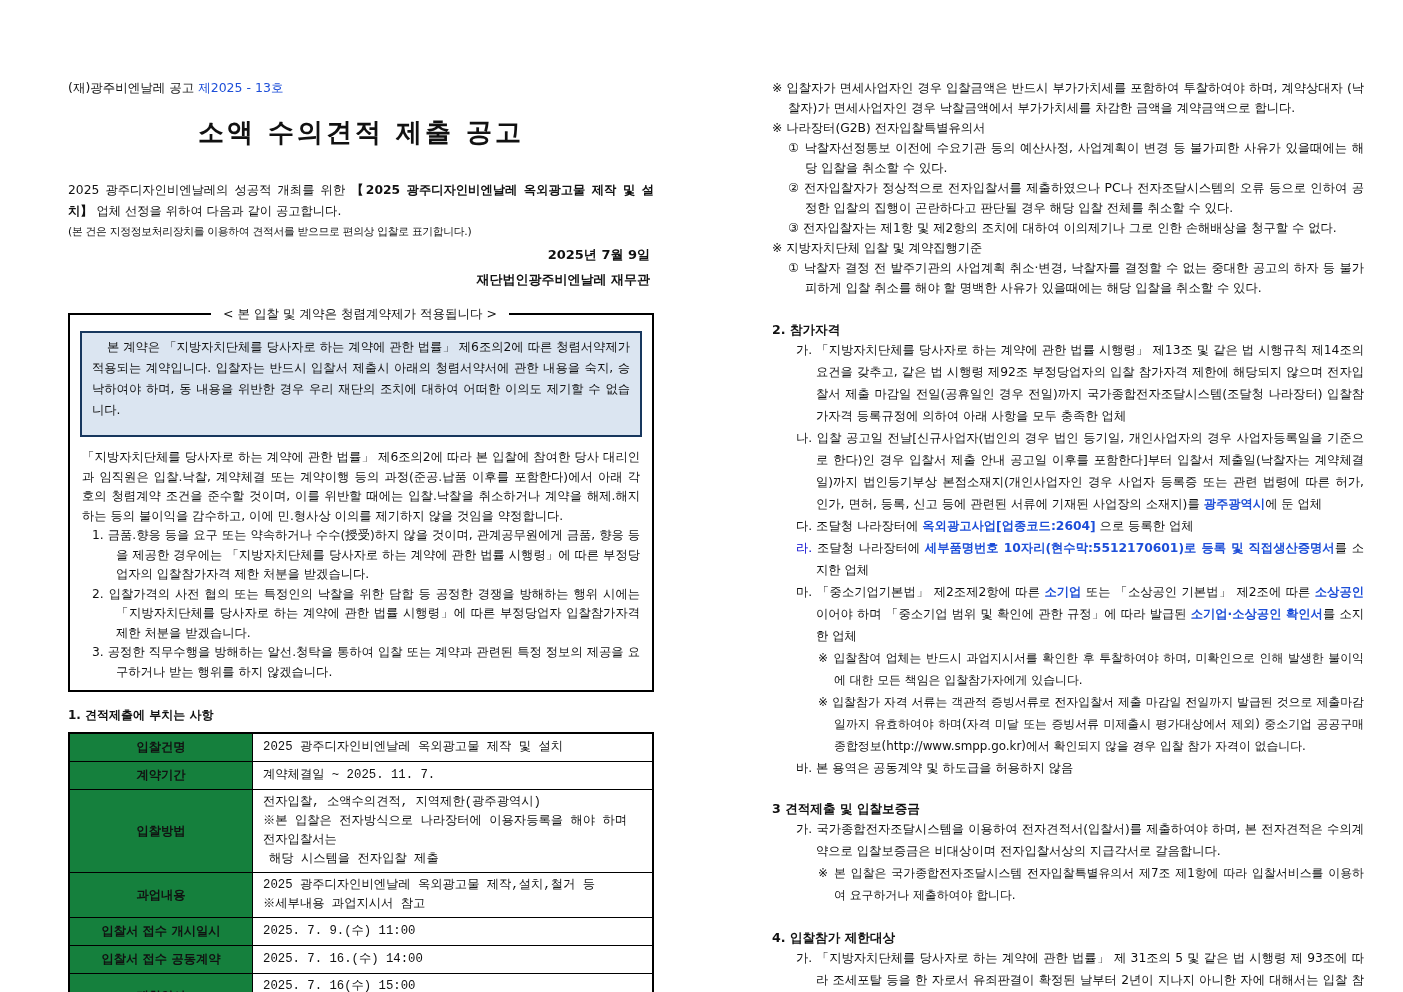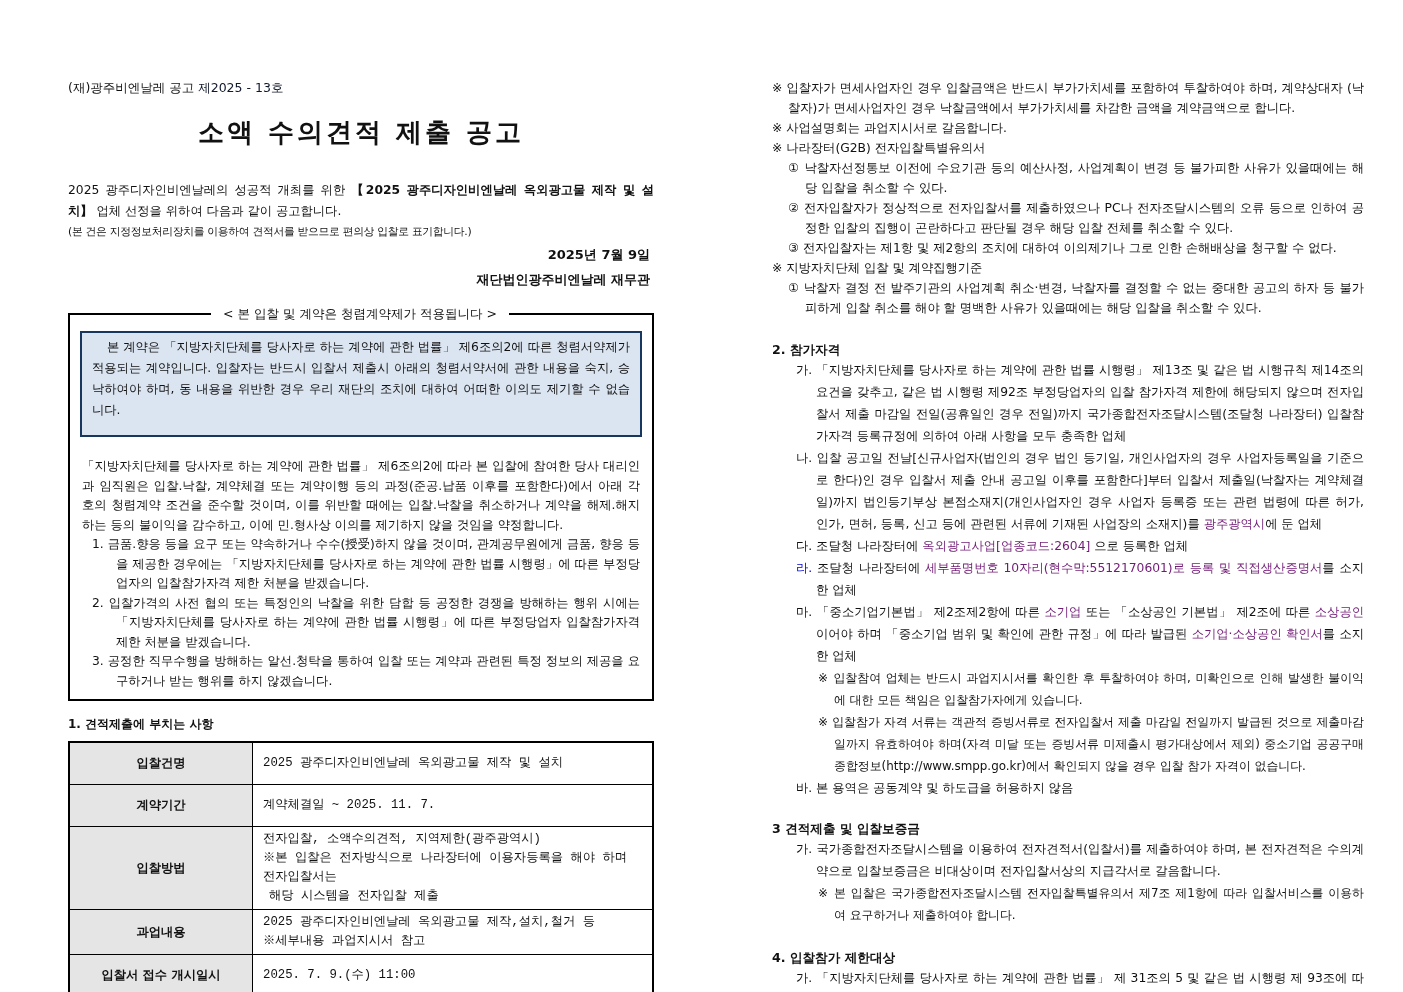--- a/index.html
+++ b/index.html
@@ -7,50 +7,50 @@
     width:1403px;height:992px;background:#ffffff;position:relative;
     font-family:"DejaVu Sans","Liberation Sans",sans-serif;
     color:#111;font-size:12.3px;
     -webkit-font-smoothing:antialiased;
   }
   .col{position:absolute;top:80px;}
   #page1{left:68px;width:586px;}
   #page2{left:772px;width:592px;top:78px;}
 
   .hdr{font-size:12.5px;letter-spacing:0;}
-  .blue{color:#0f172a;}
+  .blue{color:#1d4ed8;}
   .title{margin:18px 0 0 0;text-align:center;font-size:26px;font-weight:bold;letter-spacing:3px;}
   .intro{margin:30px 0 0 0;text-align:justify;line-height:21px;}
   .intro b{font-weight:bold;}
   .small-note{margin:3px 0 0 0;font-size:10.8px;letter-spacing:-0.3px;}
   .rline{margin:7px 4px 0 0;text-align:right;font-weight:bold;font-size:13px;}
 
   .cleanbox{position:relative;margin-top:24px;border:2px solid #000;padding:16px 10px 8px 10px;}
   .legend{position:absolute;top:-9px;left:0;right:2px;text-align:center;font-size:12.5px;}
   .legend span{background:#ffffff;padding:0 12px;}
   .notice{
     background:#dbe5f1;border:2px solid #17375e;padding:4px 10px 14px 10px;
     line-height:21px;text-align:justify;text-indent:15px;
   }
-  .cb-body{margin:20px 2px 0 2px;line-height:19.5px;text-align:justify;}
+  .cb-body{margin:11px 2px 0 2px;line-height:19.5px;text-align:justify;}
   .cb-item{margin:0 2px 0 12px;padding-left:24px;text-indent:-24px;line-height:19.5px;text-align:justify;}
 
   .sec-title{margin-top:15px;font-weight:bold;font-size:12px;}
   table.info{margin-top:8px;border-collapse:collapse;width:586px;border:2px solid #000;}
   table.info th,table.info td{border:1px solid #000;vertical-align:middle;}
-  table.info th{width:170px;background:#e5e5e5;font-weight:bold;text-align:center;font-size:12.3px;padding:12px 6px;}
+  table.info th{width:170px;background:#15803d;font-weight:bold;text-align:center;font-size:12.3px;padding:5px 6px;}
   table.info td{padding:3px 10px;line-height:19px;font-size:12.3px;text-align:left;font-family:Liberation Mono, monospace;}
   table.info td .cont{padding-left:6px;}
 
   .note{line-height:20px;text-align:justify;padding-left:16px;text-indent:-16px;margin:0;}
   .subnote{line-height:20px;text-align:justify;padding-left:33px;text-indent:-17px;margin:0;}
   .sec2-title{font-weight:bold;font-size:12.6px;margin-top:24px;}
   .item{line-height:22px;text-align:justify;padding-left:44px;text-indent:-20px;margin:0;}
   .item-note{line-height:22px;text-align:justify;padding-left:62px;text-indent:-16px;margin:0;font-size:11.9px;}
-  .hl{color:#701a75;font-weight:normal;}
+  .hl{color:#1d4ed8;font-weight:bold;}
   .bluetxt{color:#0000cd;}
   .gap-s3{margin-top:22px;}
   .gap-s4{margin-top:24px;}
 </style>
 </head>
 <body>
 
 <div class="col" id="page1">
 
   <div class="hdr">
@@ -123,21 +123,20 @@
     </tr>
 
   </tbody>
     </table>
 
 </div>
 
 <div class="col" id="page2">
 
   <p class="note">※ 입찰자가 면세사업자인 경우 입찰금액은 반드시 부가가치세를 포함하여 투찰하여야 하며, 계약상대자 (낙찰자)가 면세사업자인 경우 낙찰금액에서 부가가치세를 차감한 금액을 계약금액으로 합니다.</p>
-  <p class="note">※ 사업설명회는 과업지시서로 갈음합니다.</p>
   <p class="note">※ 나라장터(G2B) 전자입찰특별유의서</p>
   <p class="subnote">① 낙찰자선정통보 이전에 수요기관 등의 예산사정, 사업계획이 변경 등 불가피한 사유가 있을때에는 해당 입찰을 취소할 수 있다.</p>
   <p class="subnote">② 전자입찰자가 정상적으로 전자입찰서를 제출하였으나 PC나 전자조달시스템의 오류 등으로 인하여 공정한 입찰의 집행이 곤란하다고 판단될 경우 해당 입찰 전체를 취소할 수 있다.</p>
   <p class="subnote">③ 전자입찰자는 제1항 및 제2항의 조치에 대하여 이의제기나 그로 인한 손해배상을 청구할 수 없다.</p>
   <p class="note">※ 지방자치단체 입찰 및 계약집행기준</p>
   <p class="subnote">① 낙찰자 결정 전 발주기관의 사업계획 취소·변경, 낙찰자를 결정할 수 없는 중대한 공고의 하자 등 불가피하게 입찰 취소를 해야 할 명백한 사유가 있을때에는 해당 입찰을 취소할 수 있다.</p>
 
   <div class="sec2-title">2. 참가자격</div>
 
   <p class="item">가. 「지방자치단체를 당사자로 하는 계약에 관한 법률 시행령」 제13조 및 같은 법 시행규칙 제14조의 요건을 갖추고, 같은 법 시행령 제92조 부정당업자의 입찰 참가자격 제한에 해당되지 않으며 전자입찰서 제출 마감일 전일(공휴일인 경우 전일)까지 국가종합전자조달시스템(조달청 나라장터) 입찰참가자격 등록규정에 의하여 아래 사항을 모두 충족한 업체</p>

